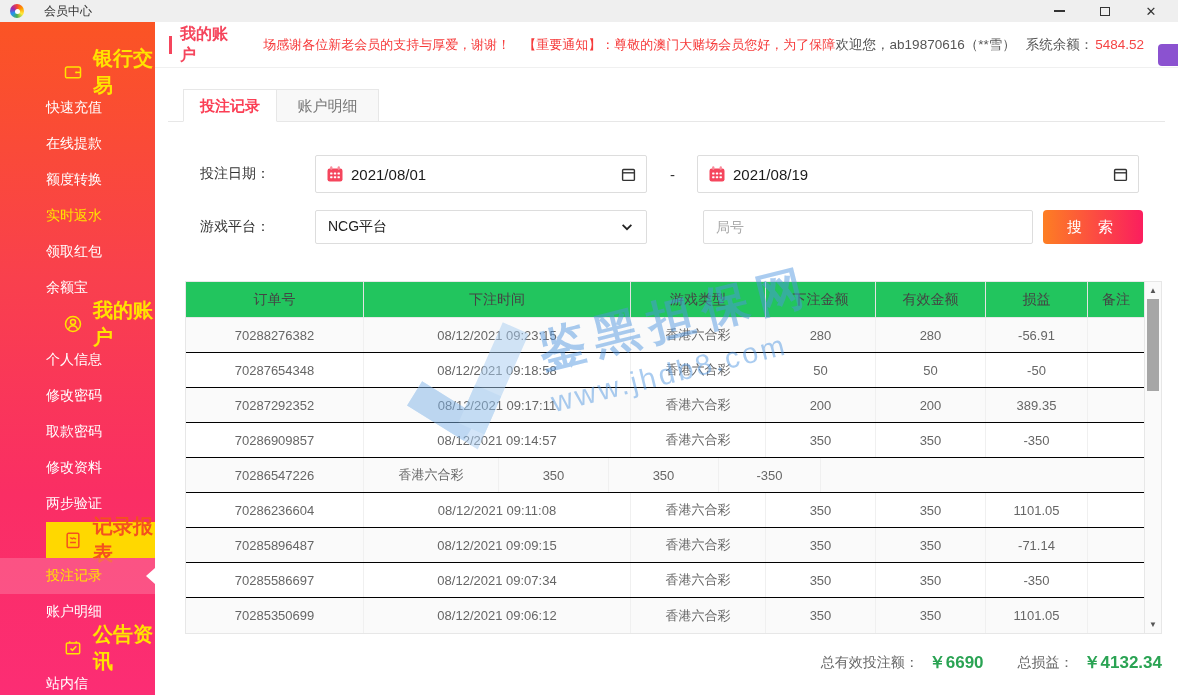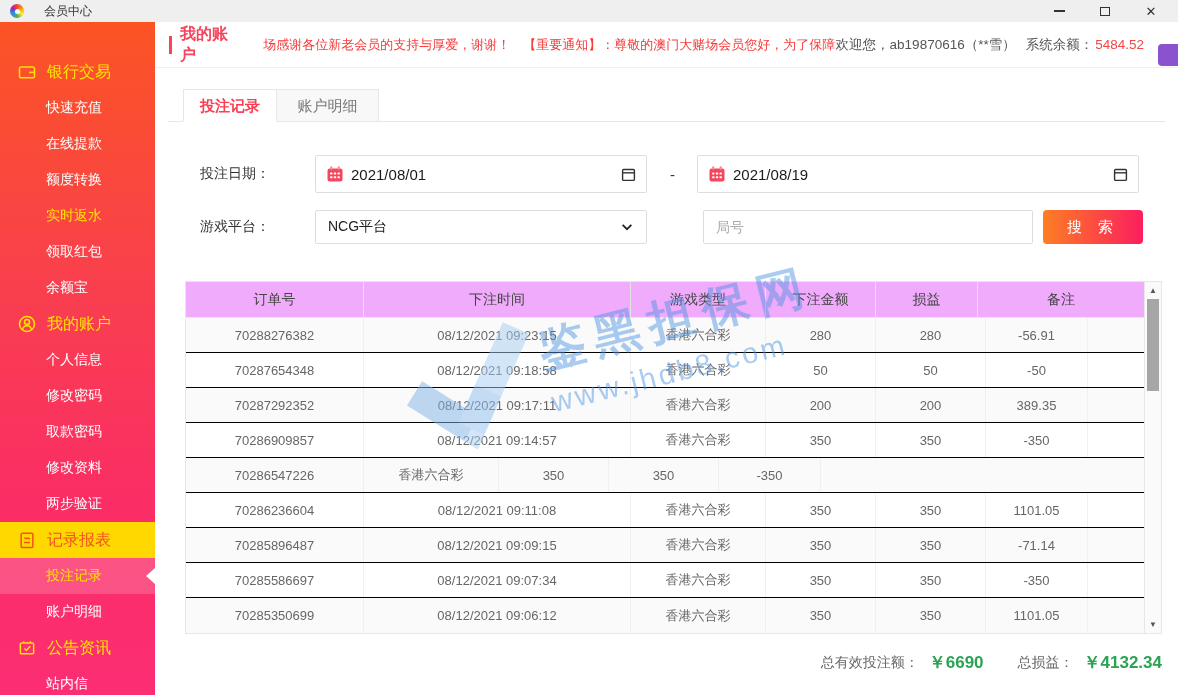--- a/index.html
+++ b/index.html
@@ -20,21 +20,21 @@
   .wc-min-glyph{ width:11px; height:2px; background:#333;}
   .wc-max-glyph{ width:10px; height:9px; border:1.5px solid #333;}
   .wc-close-glyph{ font-size:13px; color:#333; line-height:1;}
 
   
   .sidebar{ position:absolute; left:0; top:22px; width:155px; height:673px;
     background:linear-gradient(180deg,#fb5424 0%,#f9404d 38%,#fa2e64 70%,#fc2d74 100%);
     z-index:20;}
   .sb-menu{ padding-top:32px;}
   .sb-row{ height:36px; display:flex; align-items:center; position:relative; cursor:pointer;}
-  .sb-header{ padding-left:17px; color:#ffe300; font-size:16px; font-weight:normal; gap:10px;}
+  .sb-header{ padding-left:17px; color:#ffe300; font-size:20px; font-weight:bold; gap:10px;margin-left:46px;}
   .sb-header .sb-ico{ width:20px; height:20px; display:flex;}
   .sb-header.yellow-bg{ background:#ffd800; color:#f4511e;}
   .sb-item{ padding-left:46px; color:#ffffff; font-size:14px;}
   .sb-item.hl{ color:#ffe300;}
   .sb-item.active{ background:rgba(255,255,255,0.18); color:#ffe300;}
   .sb-arrow{ position:absolute; right:0; top:50%; transform:translateY(-50%);
     width:0; height:0; border-top:8px solid transparent; border-bottom:8px solid transparent;
     border-right:9px solid #ffffff;}
 
   
@@ -86,21 +86,21 @@
   .round-input::placeholder{ color:#aaa;}
   .search-btn{ width:100px; height:34px; margin-left:10px; border:none; border-radius:4px;
     background:linear-gradient(90deg,#fd7e23,#fb1e5e); color:#fff; font-size:15px;
     letter-spacing:6px; cursor:pointer; font-family:inherit;}
 
   
   .table-wrap{ position:relative; margin:37px 0 0 30px; width:977px;
     border:1px solid #e7e7e7; background:#fff;}
   .t-inner{ margin-right:17px;}
   .t-row{ display:flex; height:35px;}
-  .t-head{ height:36px; background:#f0abfc; border-bottom:1px solid #e7e7e7;}
+  .t-head{ height:36px; background:#22c55e; border-bottom:1px solid #e7e7e7;}
   .t-cell{ display:flex; align-items:center; justify-content:center;
     font-size:13px; color:#666; border-right:1px solid #f0f0f0; overflow:hidden;}
   .t-head .t-cell{ color:#444; font-size:14px; border-right:1px solid #e3e3e3;}
   .t-cell:last-child{ border-right:none;}
   .t-body .t-row{ border-bottom:1px solid #000000; background:#fff;}
   .t-body .t-row:nth-child(odd){ background:#fafafa;}
   .t-body .t-row:last-child{ border-bottom:none;}
 
   .t-scroll{ position:absolute; right:0; top:0; bottom:0; width:17px;
     background:#fafafa; border-left:1px solid #e7e7e7;}
@@ -317,20 +317,21 @@
     </div>
   </div>
 
   <div class="table-wrap">
     <div class="t-inner">
       <div class="t-row t-head">
           <div class="t-cell" style="width: 178px;">订单号</div>
           <div class="t-cell" style="width: 267px;">下注时间</div>
           <div class="t-cell" style="width: 135px;">游戏类型</div>
           <div class="t-cell" style="width: 110px;">下注金额</div>
+          <div class="t-cell" style="width: 110px;">有效金额</div>
           <div class="t-cell" style="width: 102px;">损益</div>
           <div class="t-cell" style="flex: 1 1 0%;">备注</div>
         </div>
       <div class="t-body">
           <div class="t-row">
             <div class="t-cell" style="width: 178px;">70288276382</div>
             <div class="t-cell" style="width: 267px;">08/12/2021 09:23:15</div>
             <div class="t-cell" style="width: 135px;">香港六合彩</div>
             <div class="t-cell" style="width: 110px;">280</div>
             <div class="t-cell" style="width: 110px;">280</div>

